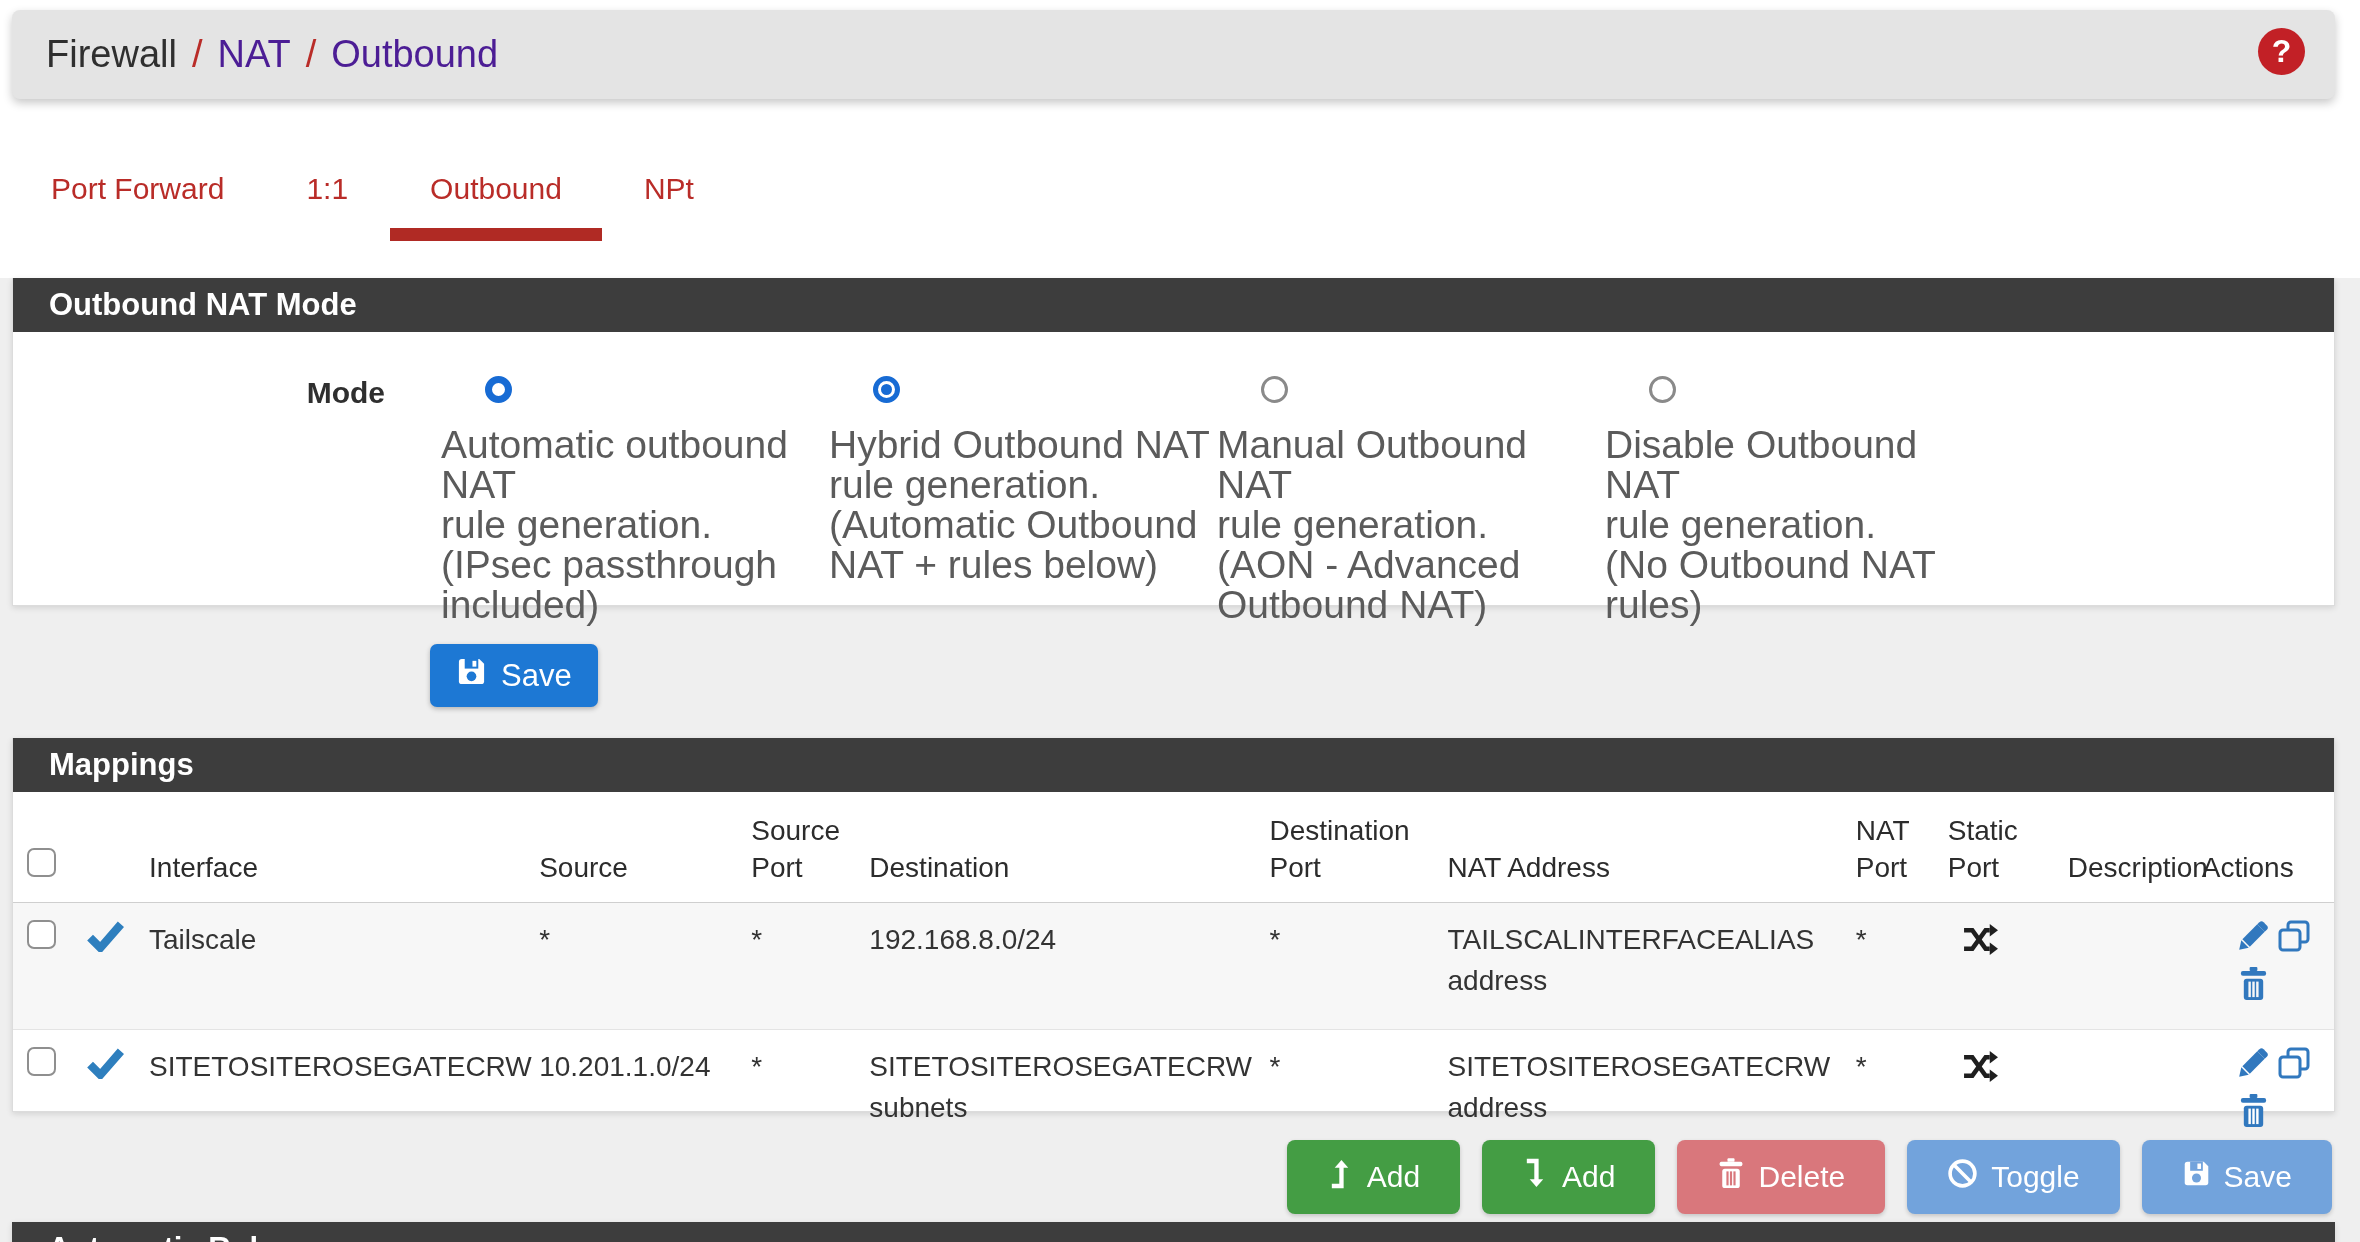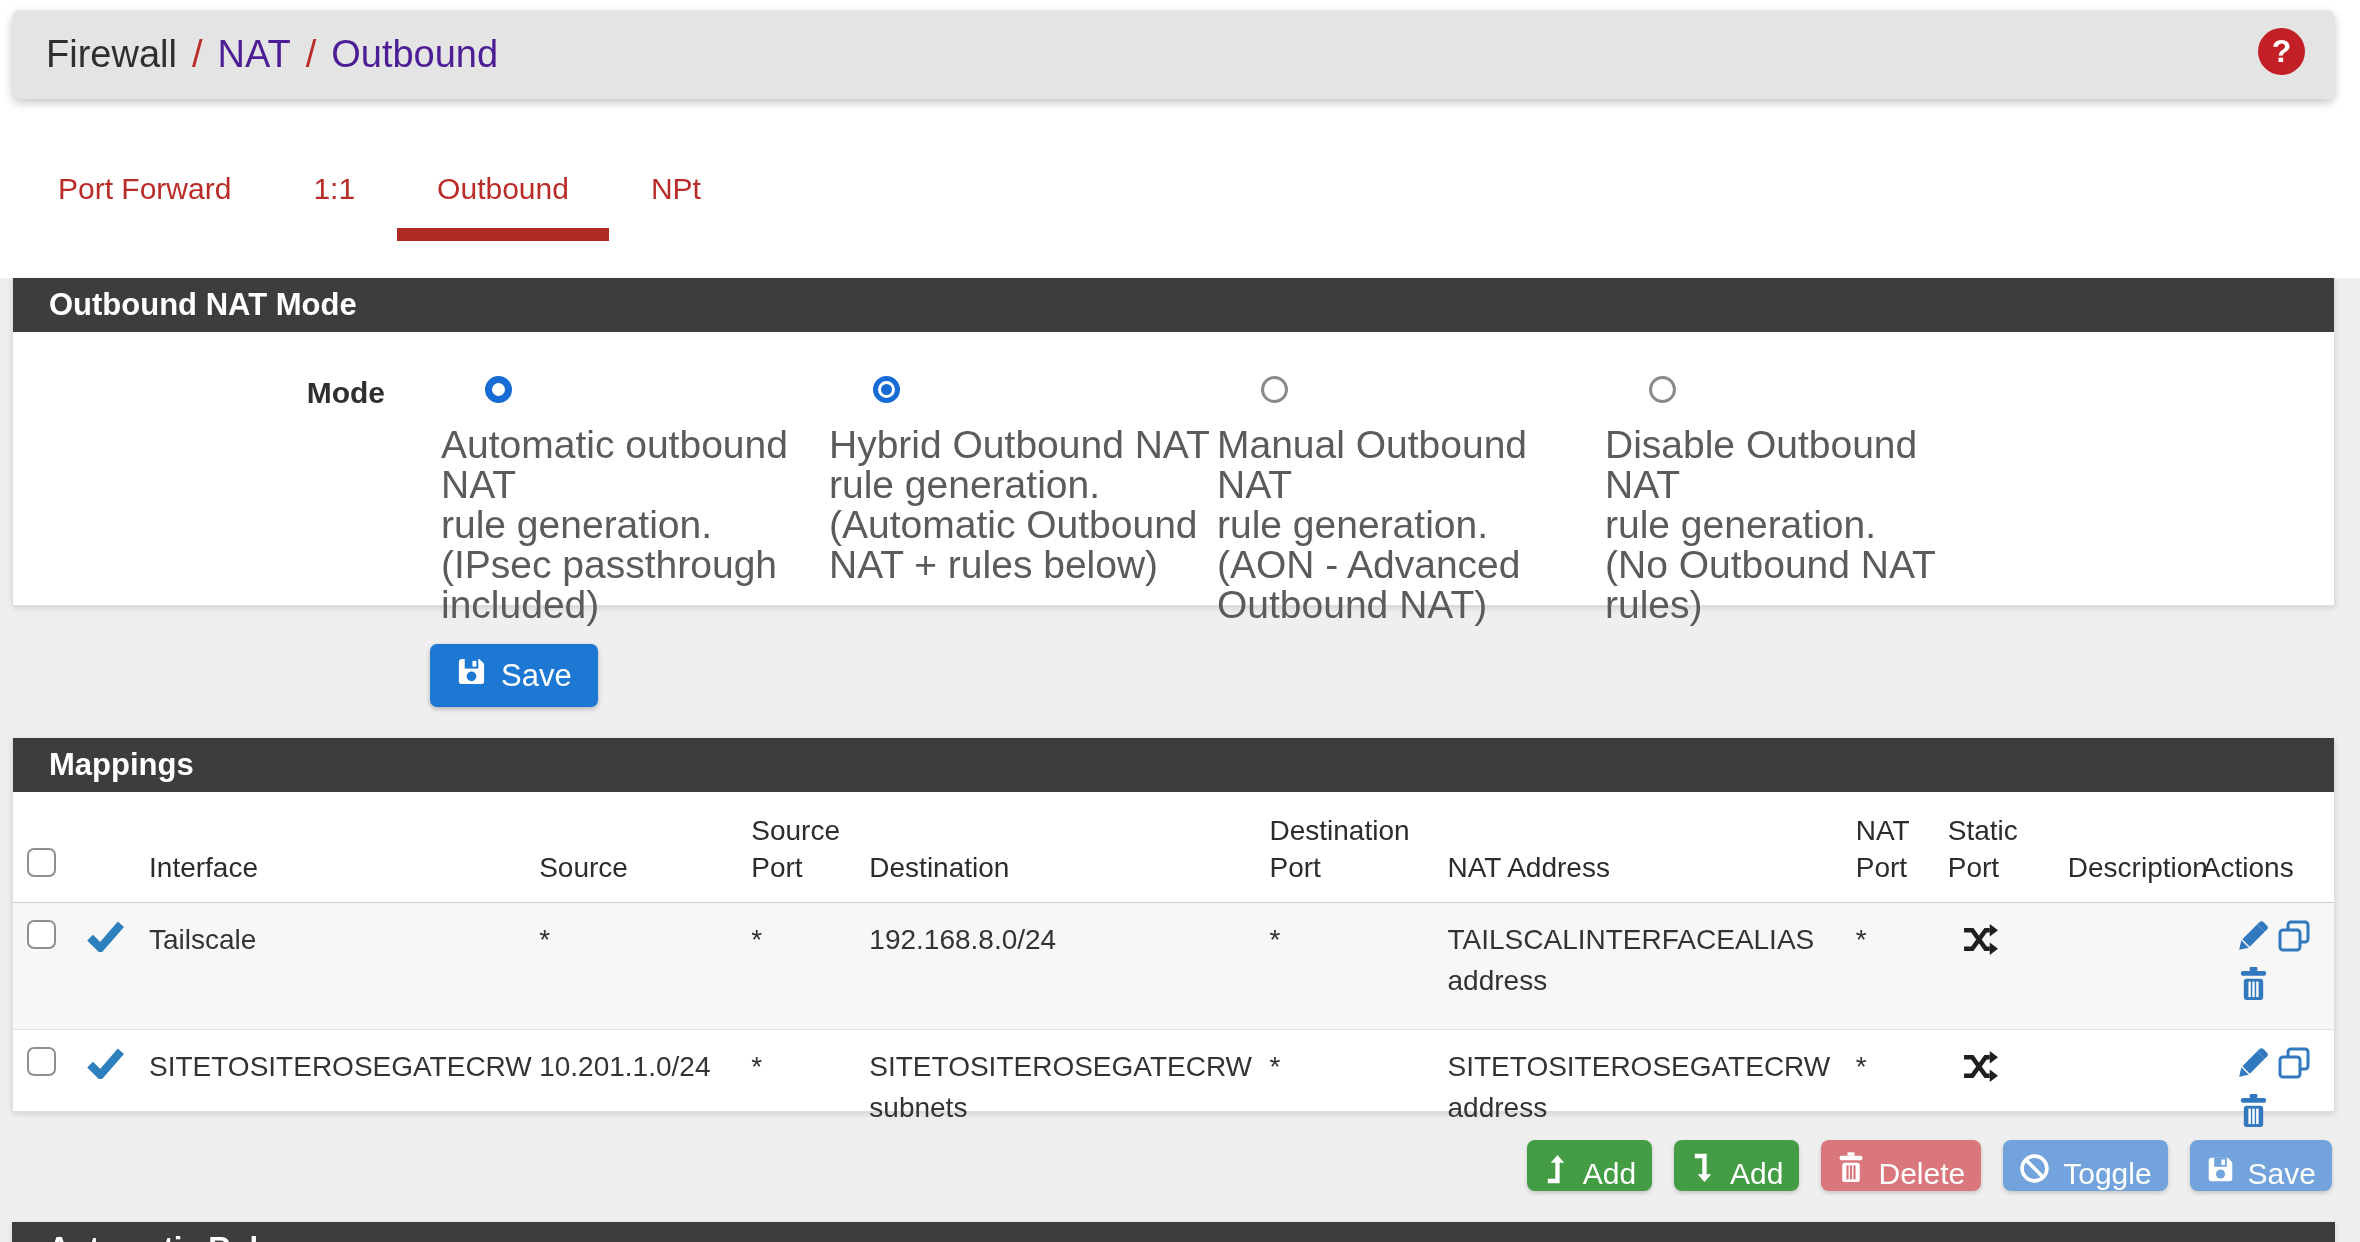--- a/index.html
+++ b/index.html
@@ -12,21 +12,21 @@
   .crumbbar{ position:absolute; left:12px; top:10px; width:2323px; height:89px;
              background:#e4e4e4; border-radius:8px; box-shadow:0 4px 10px rgba(0,0,0,.22);
              display:flex; align-items:center; padding-left:34px; font-size:38px; color:#2f2f2f; }
   .crumb-sep{ color:#b92c28; margin:0 15px; }
   .crumb-link{ color:#4c1d95; cursor:pointer; text-decoration:none; }
   .help{ position:absolute; top:28px; right:55px; width:47px; height:47px; border-radius:50%;
          background:#c22026; color:#fff; font-size:32px; font-weight:bold;
          display:flex; align-items:center; justify-content:center; cursor:pointer; }
 
   
-  .tabs{ position:absolute; left:58px; top:172px; display:flex; gap:82px;
+  .tabs{ position:absolute; left:51px; top:172px; display:flex; gap:82px;
          font-size:30px; color:#b92c28; }
   .tab{ position:relative; cursor:pointer; }
   .tab.active::after{ content:""; position:absolute; left:-40px; right:-40px; top:56px;
                       height:13px; background:#b02a24; }
 
   
   .panel{ position:absolute; left:12px; width:2323px; background:#fff;
           border:1px solid #dcdcdc; border-top:none; box-shadow:0 2px 6px rgba(0,0,0,.12); }
   .panel-heading{ height:54px; background:#3d3d3d; color:#fff; font-size:31px; font-weight:bold;
                   display:flex; align-items:center; padding-left:36px; }
@@ -44,22 +44,22 @@
   .radio.selected::after{ content:""; position:absolute; inset:3px; border-radius:50%; background:#176bd4; }
   .radio.unselected{ border:3px solid #8a8a8a; }
   .opt-line{ display:block; font-size:39px; line-height:40px; color:#5b5b5b; }
 
   
   .btn-save-top{ position:absolute; left:430px; top:644px; height:63px; padding:0 26px;
                  background:#1d78d4; border:none; border-radius:7px; color:#fff; font-size:31px;
                  display:flex; align-items:center; gap:14px; cursor:pointer;
                  box-shadow:0 2px 5px rgba(0,0,0,.25); --btn-bg:#1d78d4; }
   .table-btns{ position:absolute; top:1140px; right:28px; display:flex; gap:22px; }
-  .fbtn{ height:51px; border:none; border-radius:8px; color:#fff; font-size:30px;
-         display:flex; align-items:flex-end; gap:13px; padding:0 16px; cursor:pointer;
+  .fbtn{ height:74px; border:none; border-radius:8px; color:#fff; font-size:30px;
+         display:flex; align-items:center; gap:13px; padding:0 40px; cursor:pointer;
          box-shadow:0 2px 4px rgba(0,0,0,.18); }
   .fbtn.green{ background:#449d44; --btn-bg:#449d44; }
   .fbtn.red{ background:#d9777c; --btn-bg:#d9777c; }
   .fbtn.blue{ background:#72a3dc; --btn-bg:#72a3dc; }
 
   
   .panel.mappings{ top:738px; height:374px; }
   table{ width:100%; border-collapse:collapse; table-layout:fixed; }
   th{ font-size:28px; font-weight:normal; color:#2c2c2c; text-align:left; vertical-align:bottom;
       padding:20px 14px 16px; line-height:37px; border-bottom:1px solid #cfcfcf; }

